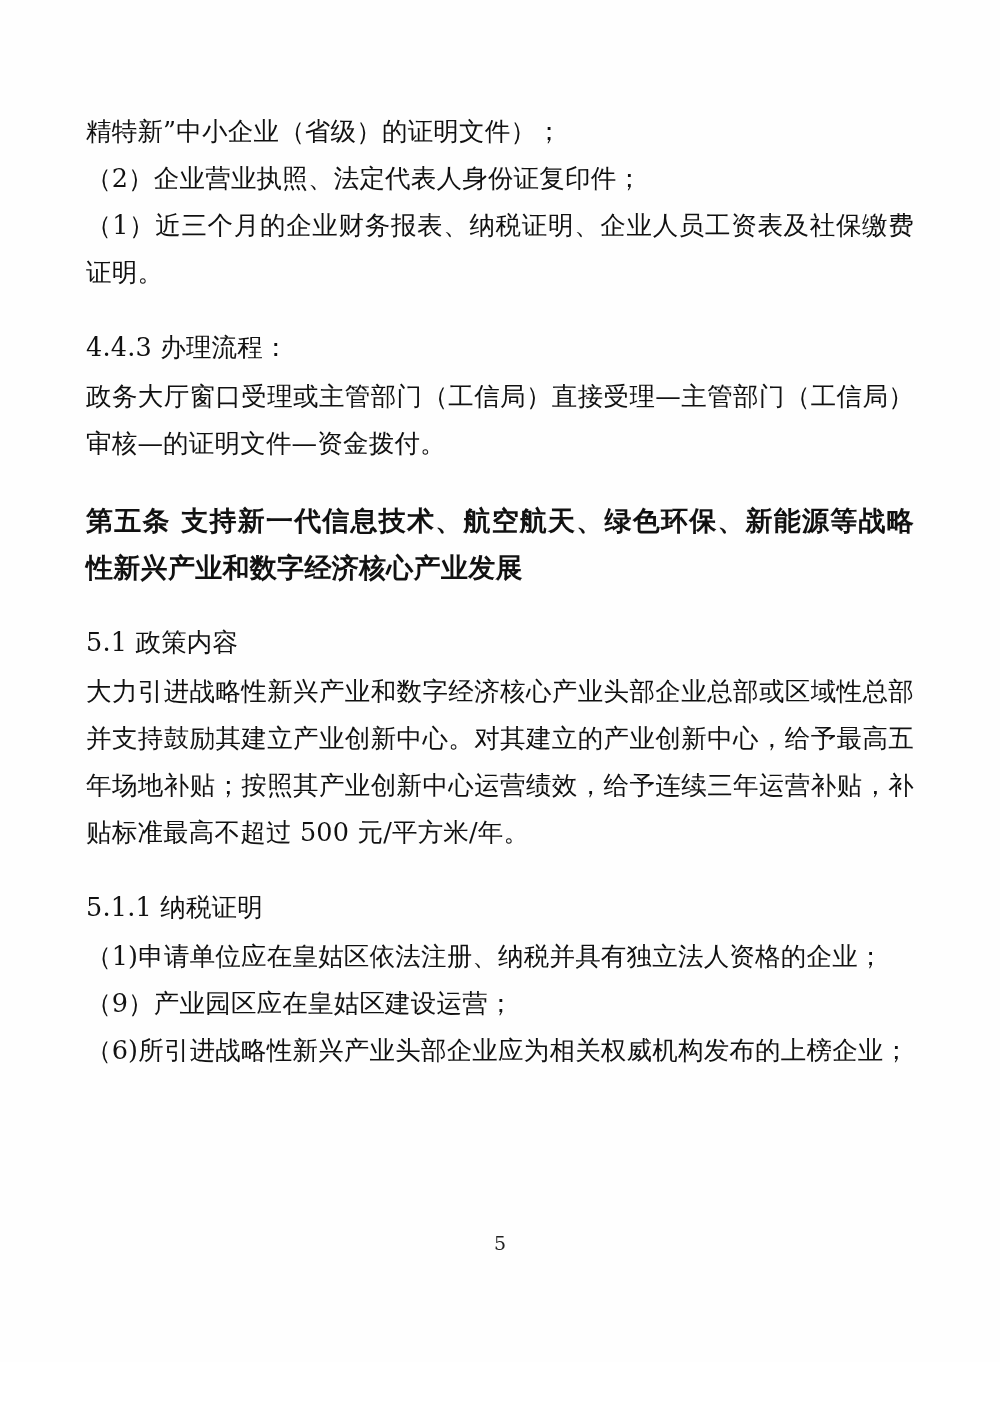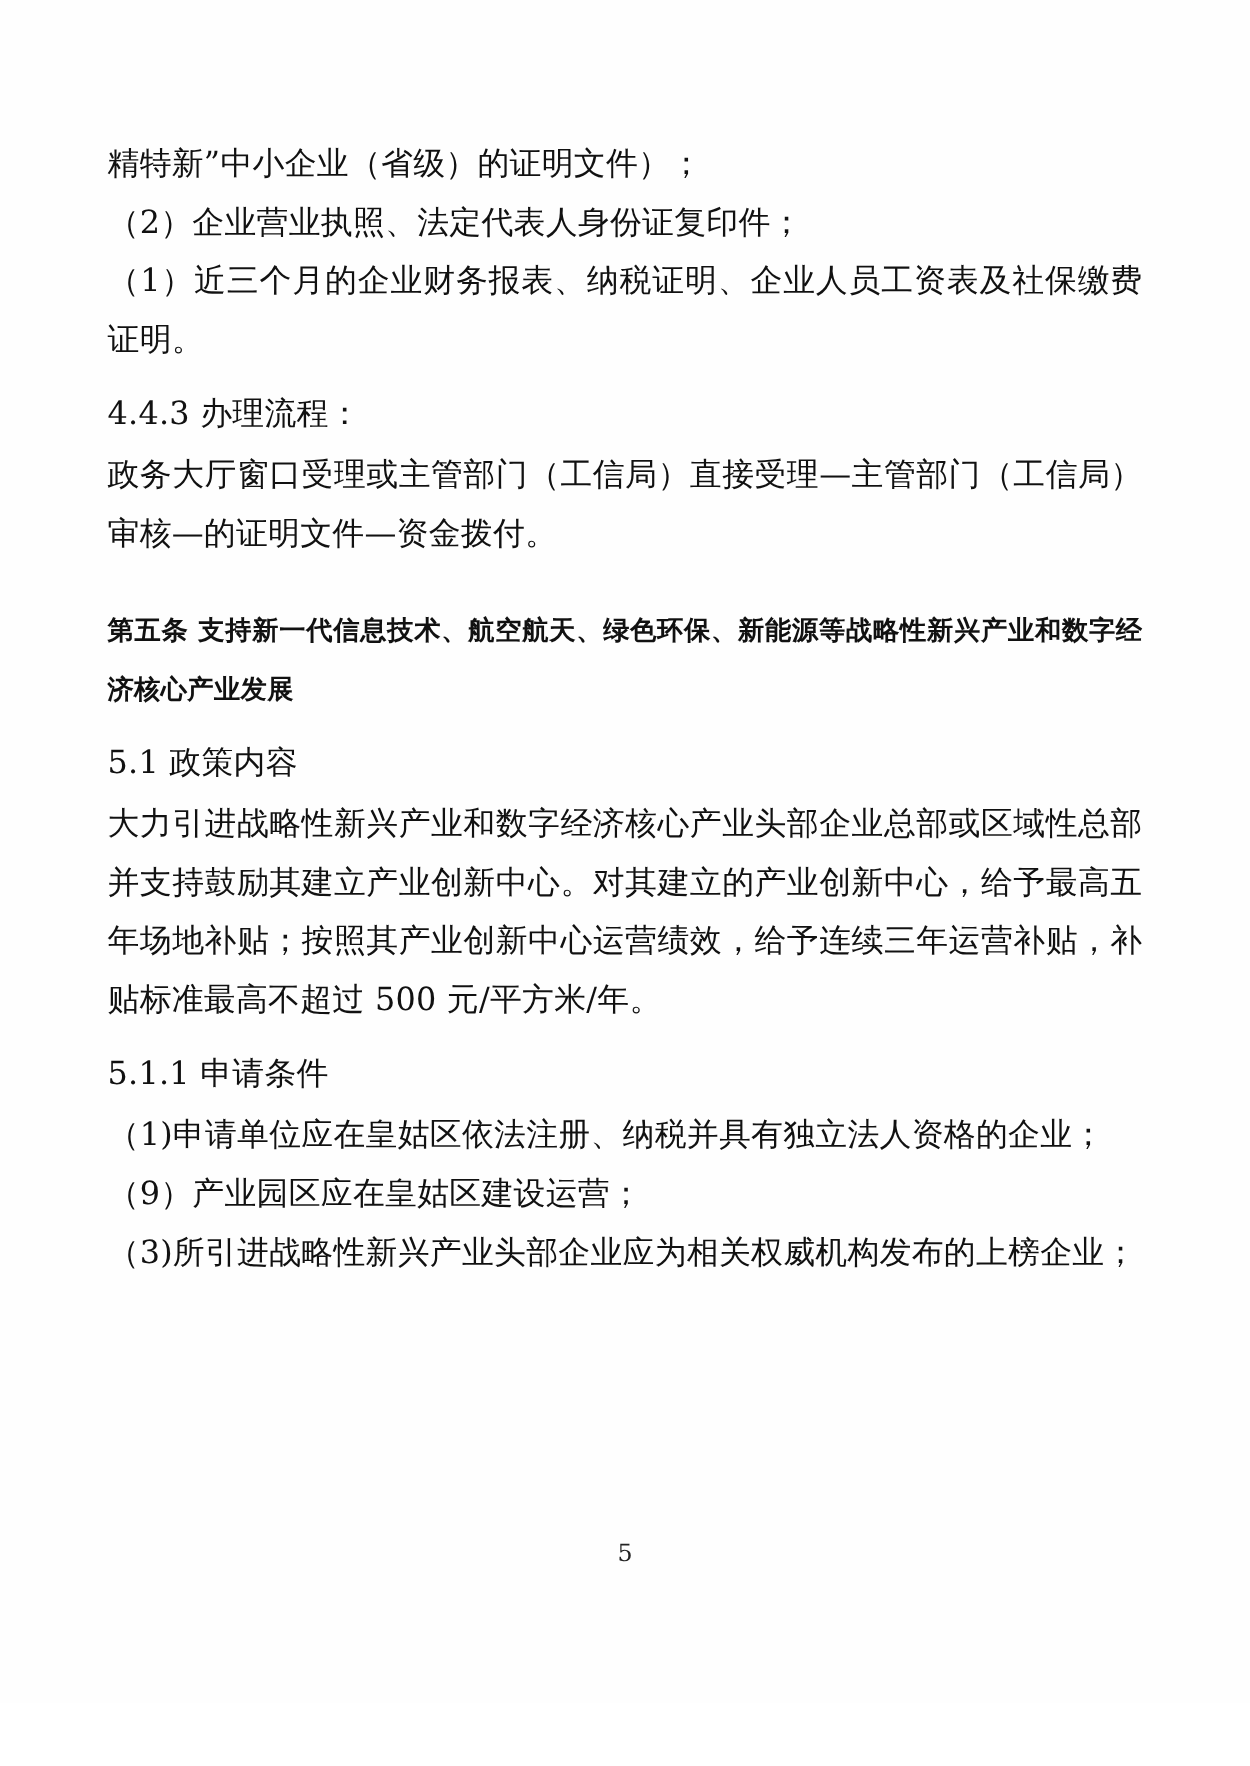--- a/index.html
+++ b/index.html
@@ -36,30 +36,30 @@
     text-align: justify;
     text-justify: inter-ideograph;
     color: #111;
   }
   .body-text {
     font-size: 25.5px;
   }
   .heading {
     font-family: "DejaVu Sans", "Liberation Sans", sans-serif;
     font-weight: bold;
-    font-size: 21px;
+    font-size: 27px;
     line-height: 47px;
     margin-top: 30px;
     margin-bottom: 8px;
     letter-spacing: 0.3px;
   }
   .subheading {
     font-size: 25.5px;
     line-height: 47px;
-    margin-top: 12px;
+    margin-top: 28px;
     margin-bottom: 2px;
   }
   .page-number {
     position: absolute;
     bottom: 108px;
     left: 0;
     width: 1000px;
     text-align: center;
     font-size: 19px;
     font-family: "DejaVu Serif", "Liberation Serif", serif;
@@ -82,27 +82,27 @@
     <p class="subheading">4.4.3 办理流程：</p>
 
     <p class="body-text">政务大厅窗口受理或主管部门（工信局）直接受理—主管部门（工信局）审核—的证明文件—资金拨付。</p>
 
     <p class="heading">第五条 支持新一代信息技术、航空航天、绿色环保、新能源等战略性新兴产业和数字经济核心产业发展</p>
 
     <p class="subheading">5.1 政策内容</p>
 
     <p class="body-text">大力引进战略性新兴产业和数字经济核心产业头部企业总部或区域性总部并支持鼓励其建立产业创新中心。对其建立的产业创新中心，给予最高五年场地补贴；按照其产业创新中心运营绩效，给予连续三年运营补贴，补贴标准最高不超过 500 元/平方米/年。</p>
 
-    <p class="subheading">5.1.1 申请条件</p>
+    <p class="subheading">5.1.1 纳税证明</p>
 
     <p class="body-text">（1)申请单位应在皇姑区依法注册、纳税并具有独立法人资格的企业；</p>
 
     <p class="body-text">（9）产业园区应在皇姑区建设运营；</p>
 
-    <p class="body-text">（3)所引进战略性新兴产业头部企业应为相关权威机构发布的上榜企业；</p>
+    <p class="body-text">（6)所引进战略性新兴产业头部企业应为相关权威机构发布的上榜企业；</p>
 
 
 
 
   </div>
 
   <div class="page-number">5</div>
 
 </div>
 

